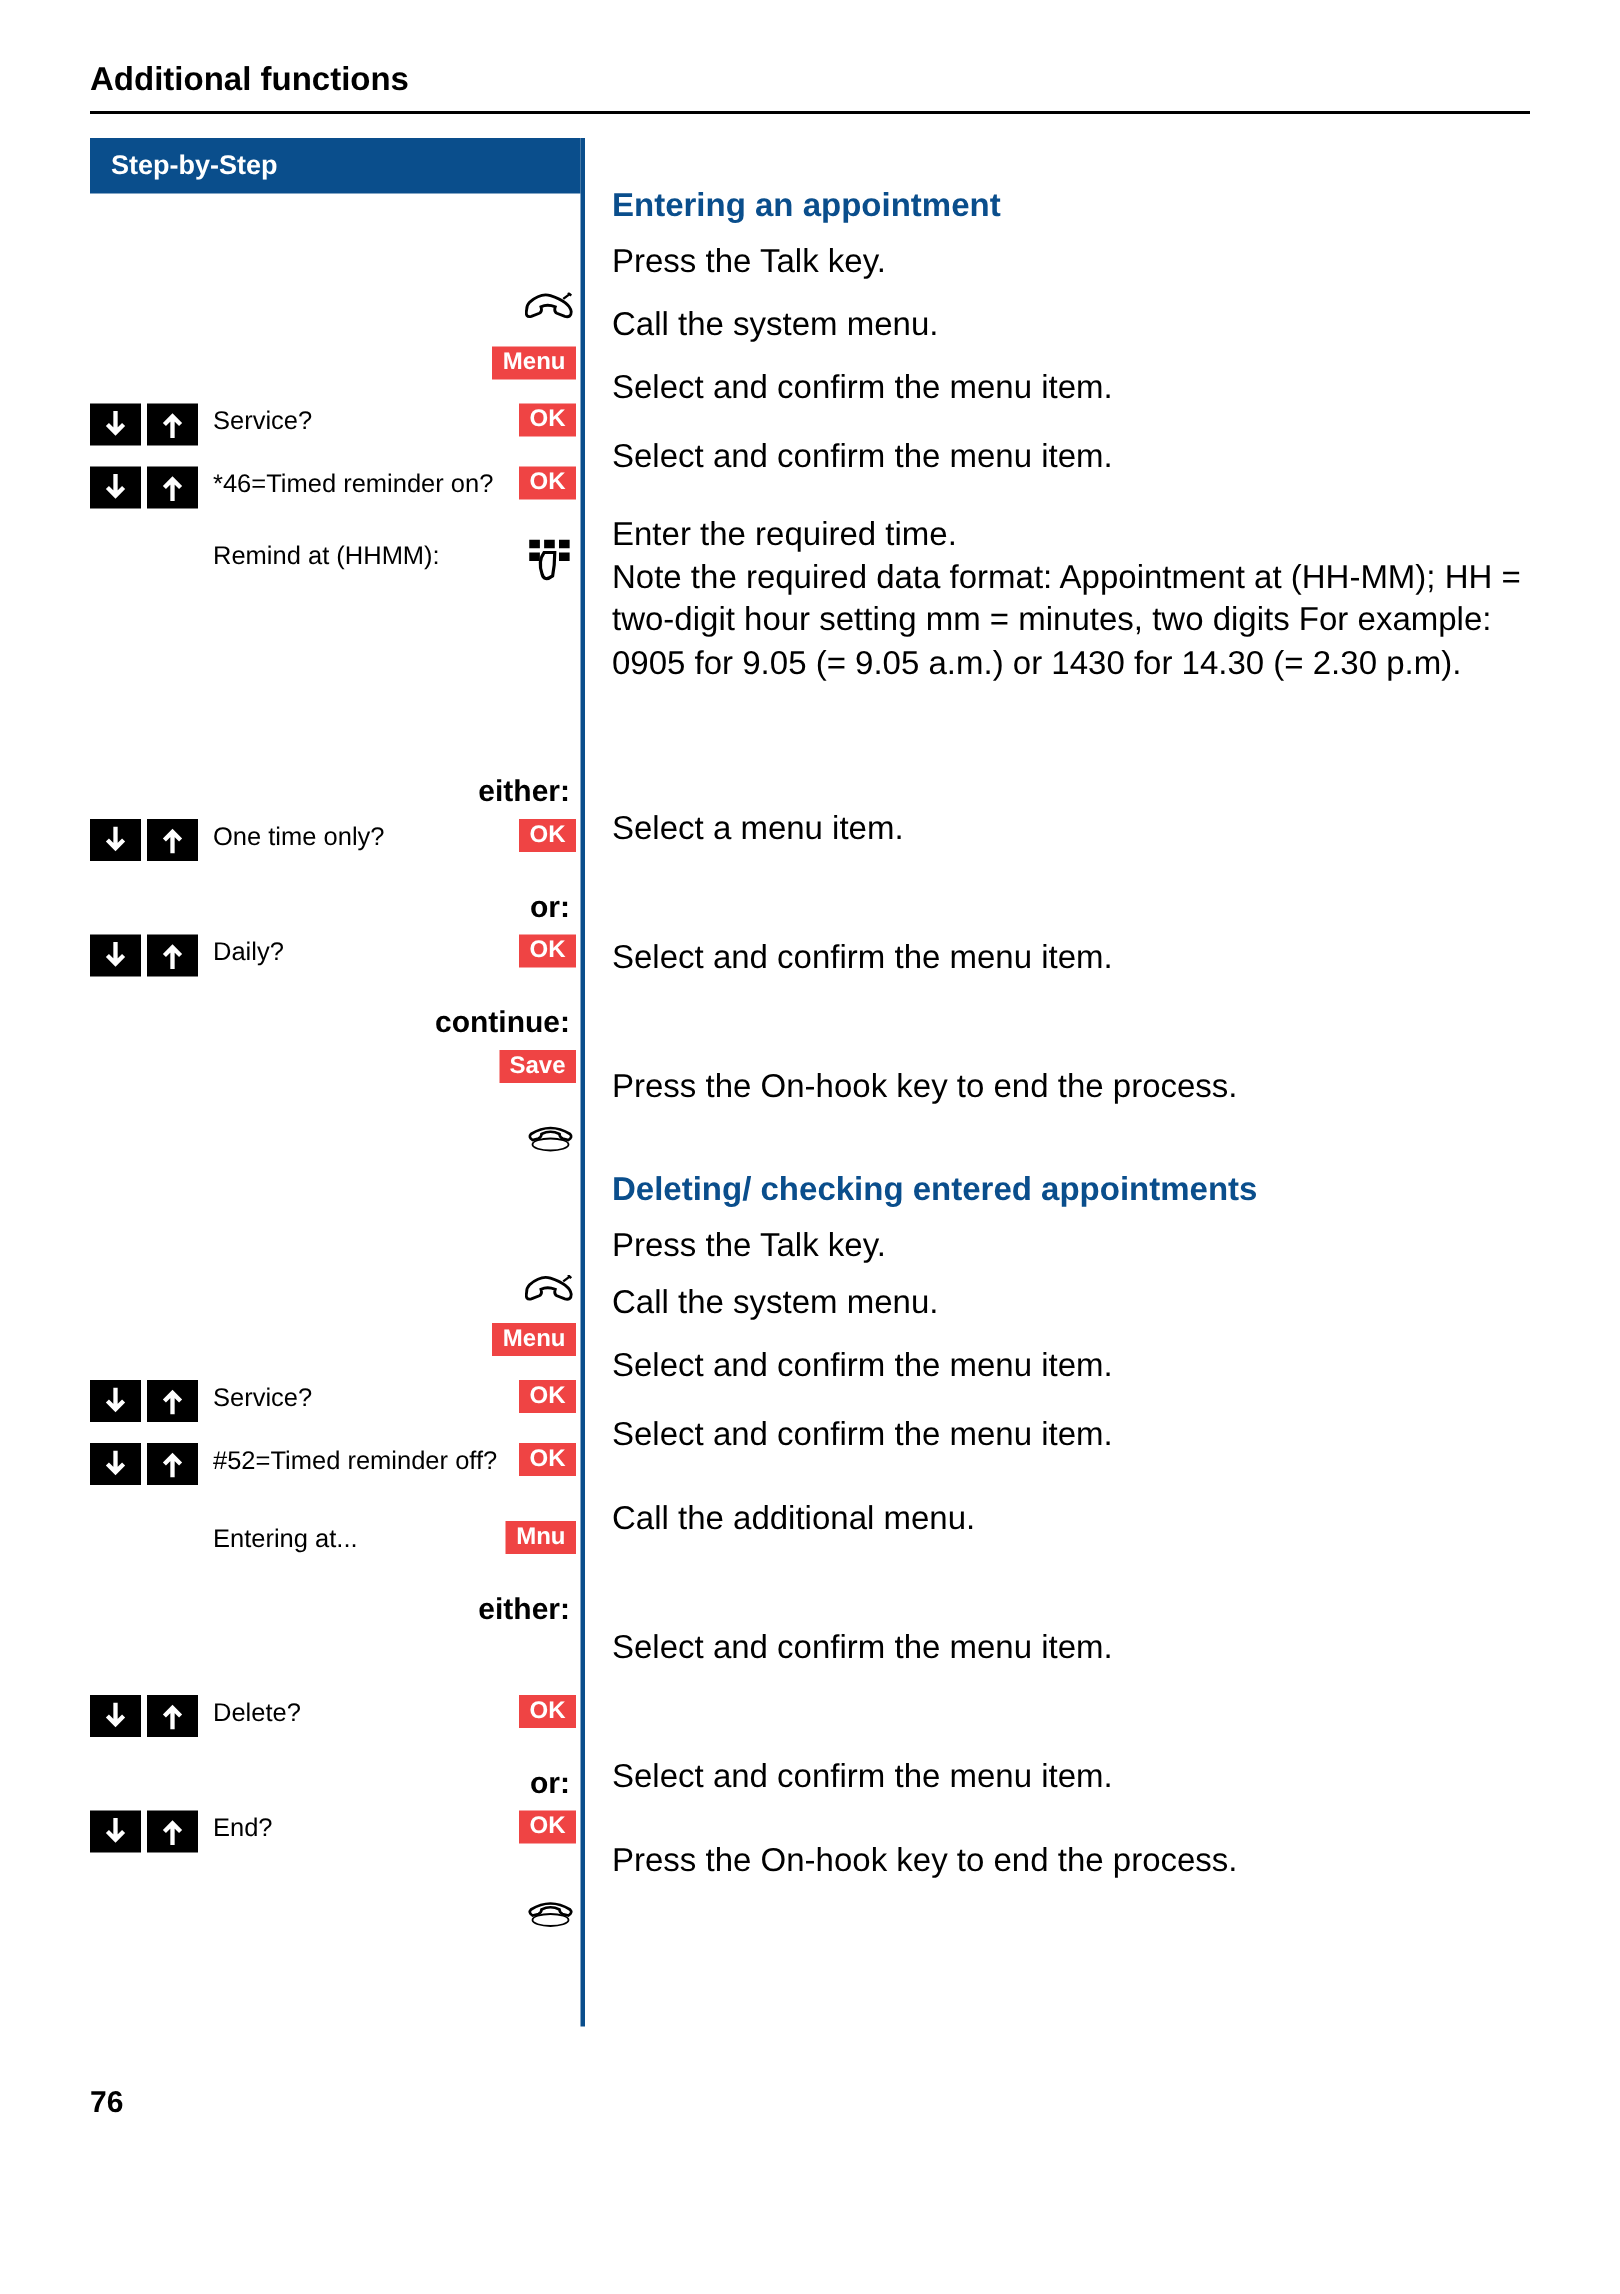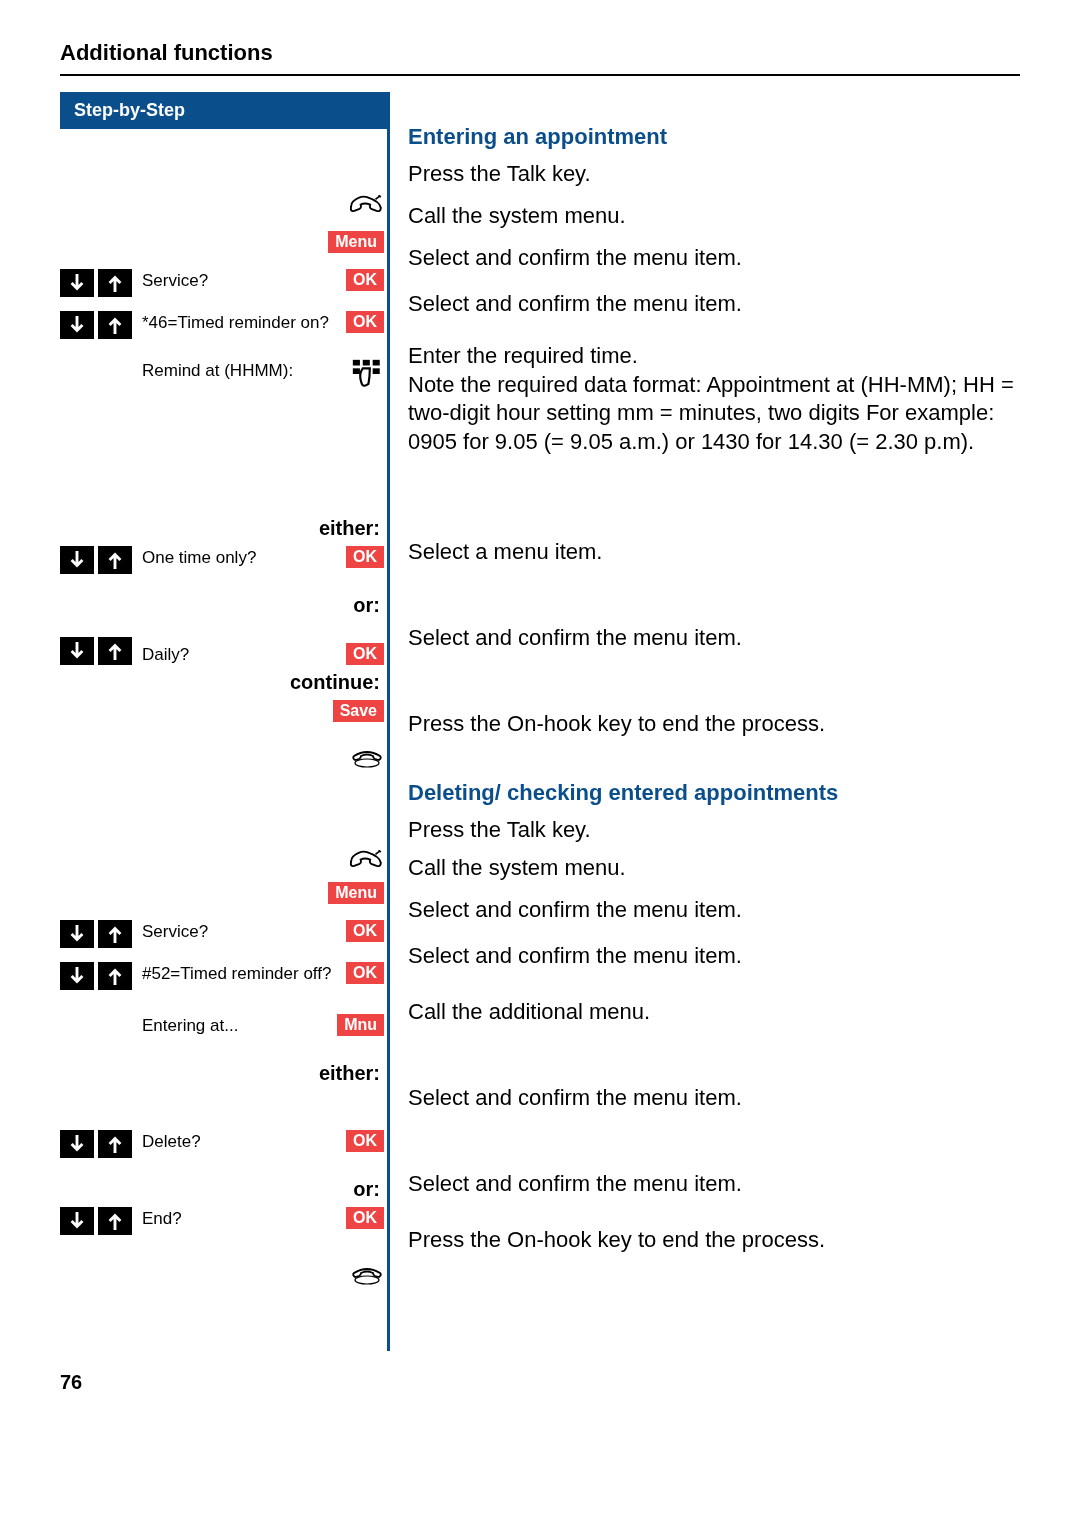--- a/index.html
+++ b/index.html
@@ -106,21 +106,21 @@
   .talk-icon, .onhook-icon, .keypad-icon {
     width: 34px;
     height: 30px;
     display: flex;
     align-items: center;
     justify-content: center;
   }
   .page-number {
     font-weight: bold;
     font-size: 20px;
-    margin-top: 20px;
+    margin-top: 40px;
   }
   
 </style>
 </head>
 <body>
 
 <div class="page">
 
   <div class="page-header">Additional functions</div>
 
@@ -211,21 +211,21 @@
             </div>
         </div>
         <div class="menu-text">One time only?</div>
         <span class="black-btn">OK</span>
       </div>
 
       <div class="left-cell">
           <div class="flow-label">or:</div>
         </div>
 
-      <div class="left-cell" style="height:42px;align-items:flex-end;">
+      <div class="left-cell" style="height:42px;">
         <div class="arrows">
           <div class="arrow-box">
               <svg viewBox="0 0 10 10">
                 <path d="M5 0 L5 8 M2 5 L5 8 L8 5" stroke="#fff" stroke-width="1.6" fill="none"></path>
               </svg>
             </div>
           <div class="arrow-box">
               <svg viewBox="0 0 10 10">
                 <path d="M5 10 L5 2 M2 5 L5 2 L8 5" stroke="#fff" stroke-width="1.6" fill="none"></path>
               </svg>

